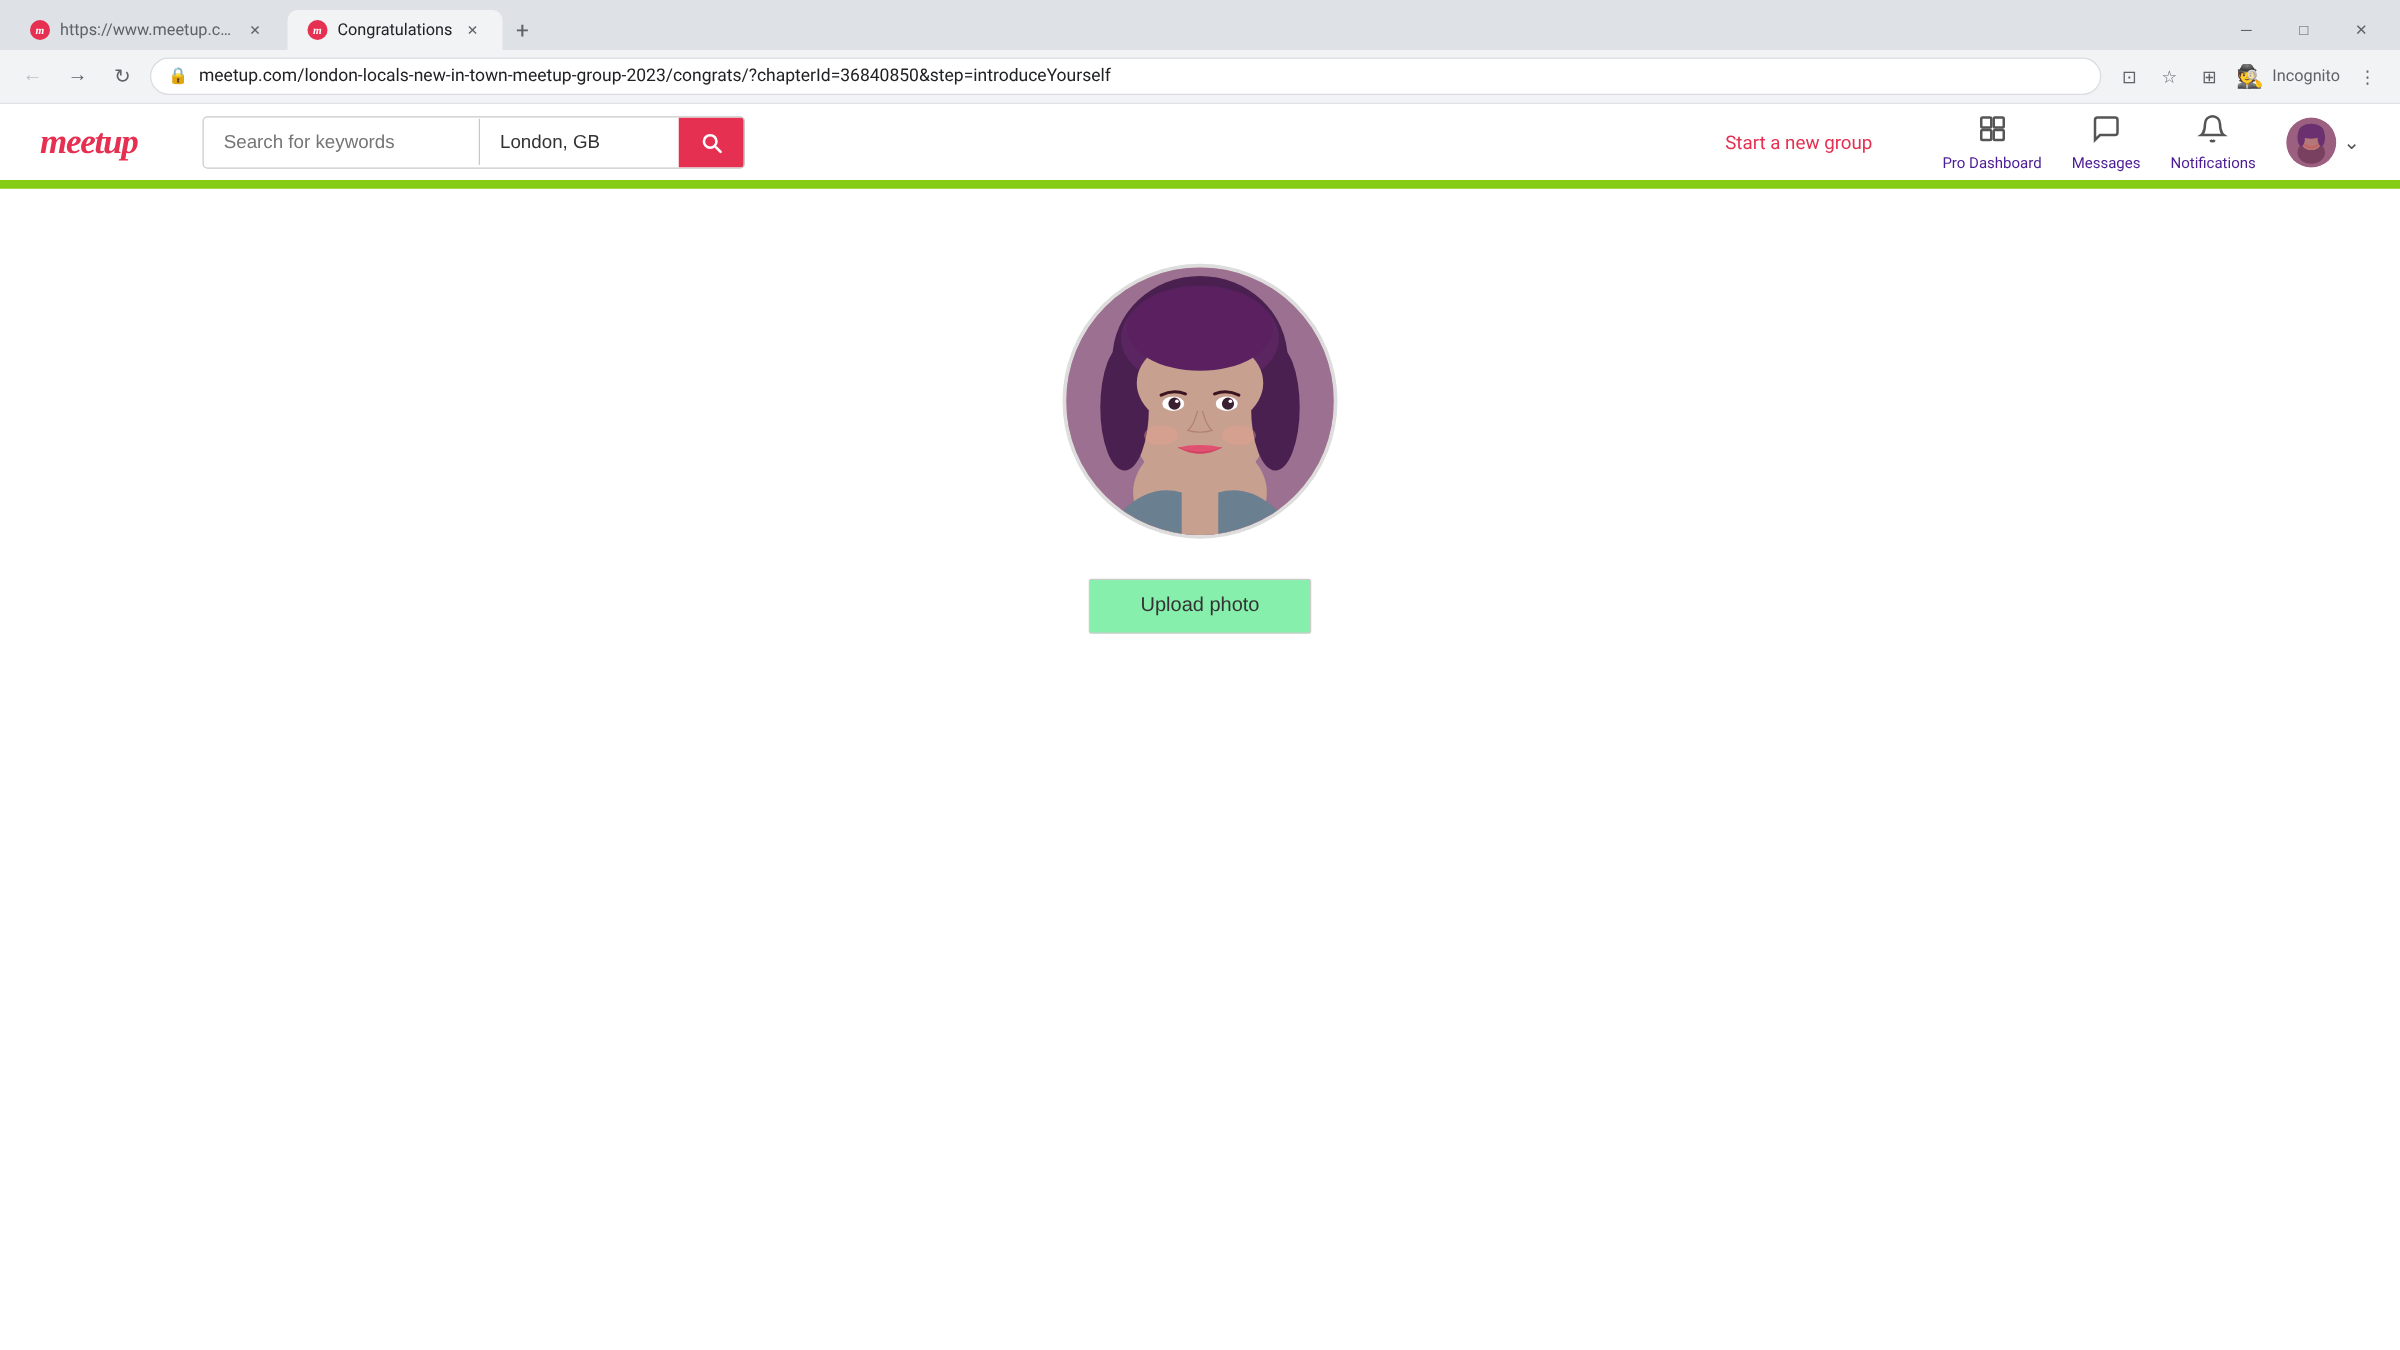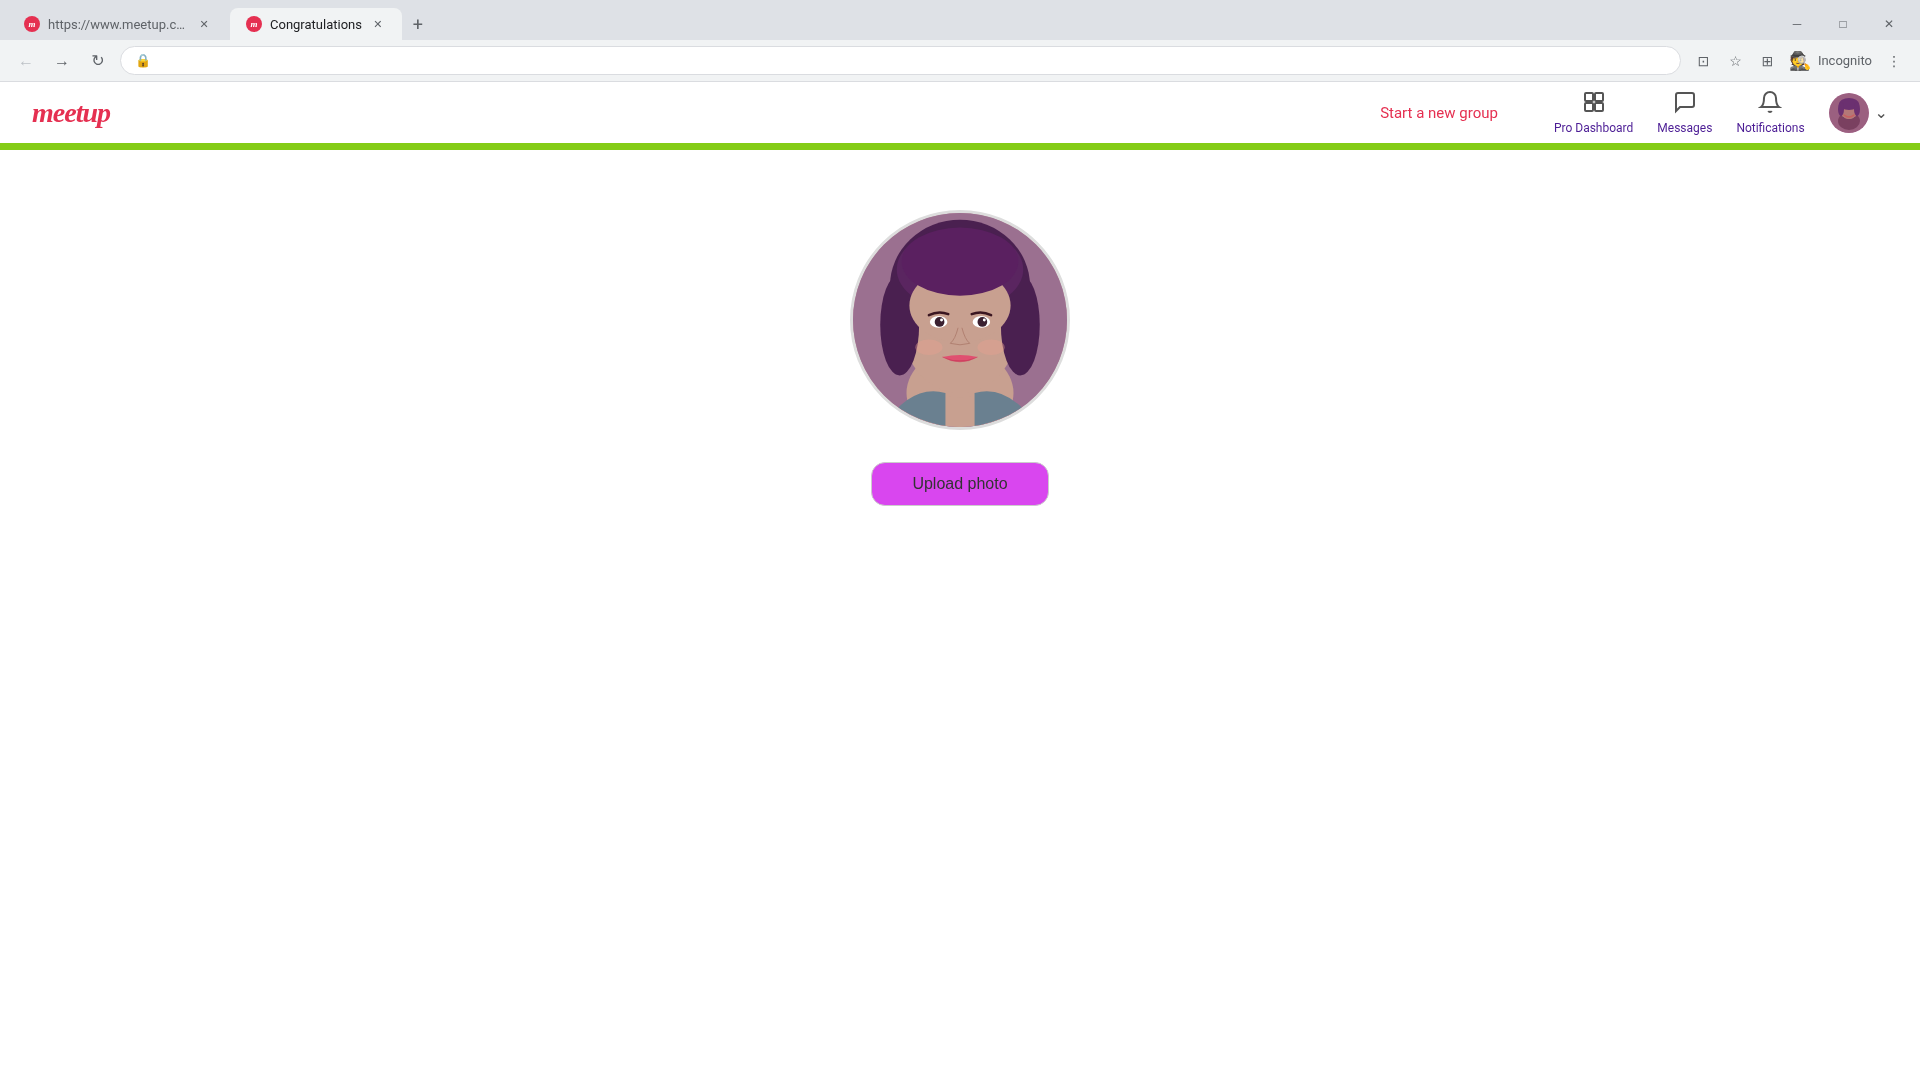--- a/index.html
+++ b/index.html
@@ -271,22 +271,22 @@
       overflow: hidden;
       border: 3px solid #ddd;
       margin-bottom: 32px;
       background: #b89;
       display: flex;
       align-items: center;
       justify-content: center;
     }
     .upload-btn {
       border: 1.5px solid #ccc;
-      background: #d946ef;
-      border-radius: 14px;
+      background: #86efac;
+      border-radius: 2px;
       padding: 12px 40px;
       font-size: 16px;
       color: #333;
       cursor: pointer;
       margin-bottom: 8px;
       display: block;
     }
     .photo-hint {
       font-size: 14px;
       color: #555;
@@ -357,37 +357,47 @@
       </div>
     </div>
   </div>
 
   <div class="address-bar-row">
     <button class="nav-btn disabled">←</button>
     <button class="nav-btn">→</button>
     <button class="nav-btn">↻</button>
     <div class="address-bar">
       <span class="lock-icon">🔒</span>
+      <span class="url-text">meetup.com/london-locals-new-in-town-meetup-group-2023/congrats/?chapterId=36840850&amp;step=introduceYourself</span>
     </div>
     <div class="browser-actions">
       <div class="browser-action-btn">⊡</div>
       <div class="browser-action-btn">☆</div>
       <div class="browser-action-btn">⊞</div>
       <div class="incognito-area">
         <span style="font-size:18px;">🕵</span>
         <span>Incognito</span>
       </div>
       <div class="browser-action-btn">⋮</div>
     </div>
   </div>
 </div>
 
 <nav class="meetup-nav">
   <a class="meetup-logo" href="#">meetup</a>
 
+  <div class="search-container">
+    <input class="search-keyword-input" type="text" placeholder="Search for keywords" style="">
+    <input class="search-location-input" value="London, GB" type="text" style="">
+    <button class="search-btn">
+      <svg width="20" height="20" viewBox="0 0 24 24">
+        <path d="M21 21l-4.35-4.35M17 11A6 6 0 1 1 5 11a6 6 0 0 1 12 0z" stroke="white" stroke-width="2.5" fill="none" stroke-linecap="round"></path>
+      </svg>
+    </button>
+  </div>
 
   <div class="nav-spacer"></div>
 
   <a class="start-new-group-link">Start a new group</a>
 
   <div class="nav-icons">
     <div class="nav-icon-item">
       <span class="icon-symbol">
         <svg width="24" height="24" viewBox="0 0 24 24" fill="none" stroke="#555" stroke-width="2">
           <rect x="3" y="3" width="8" height="8" rx="1"></rect>

